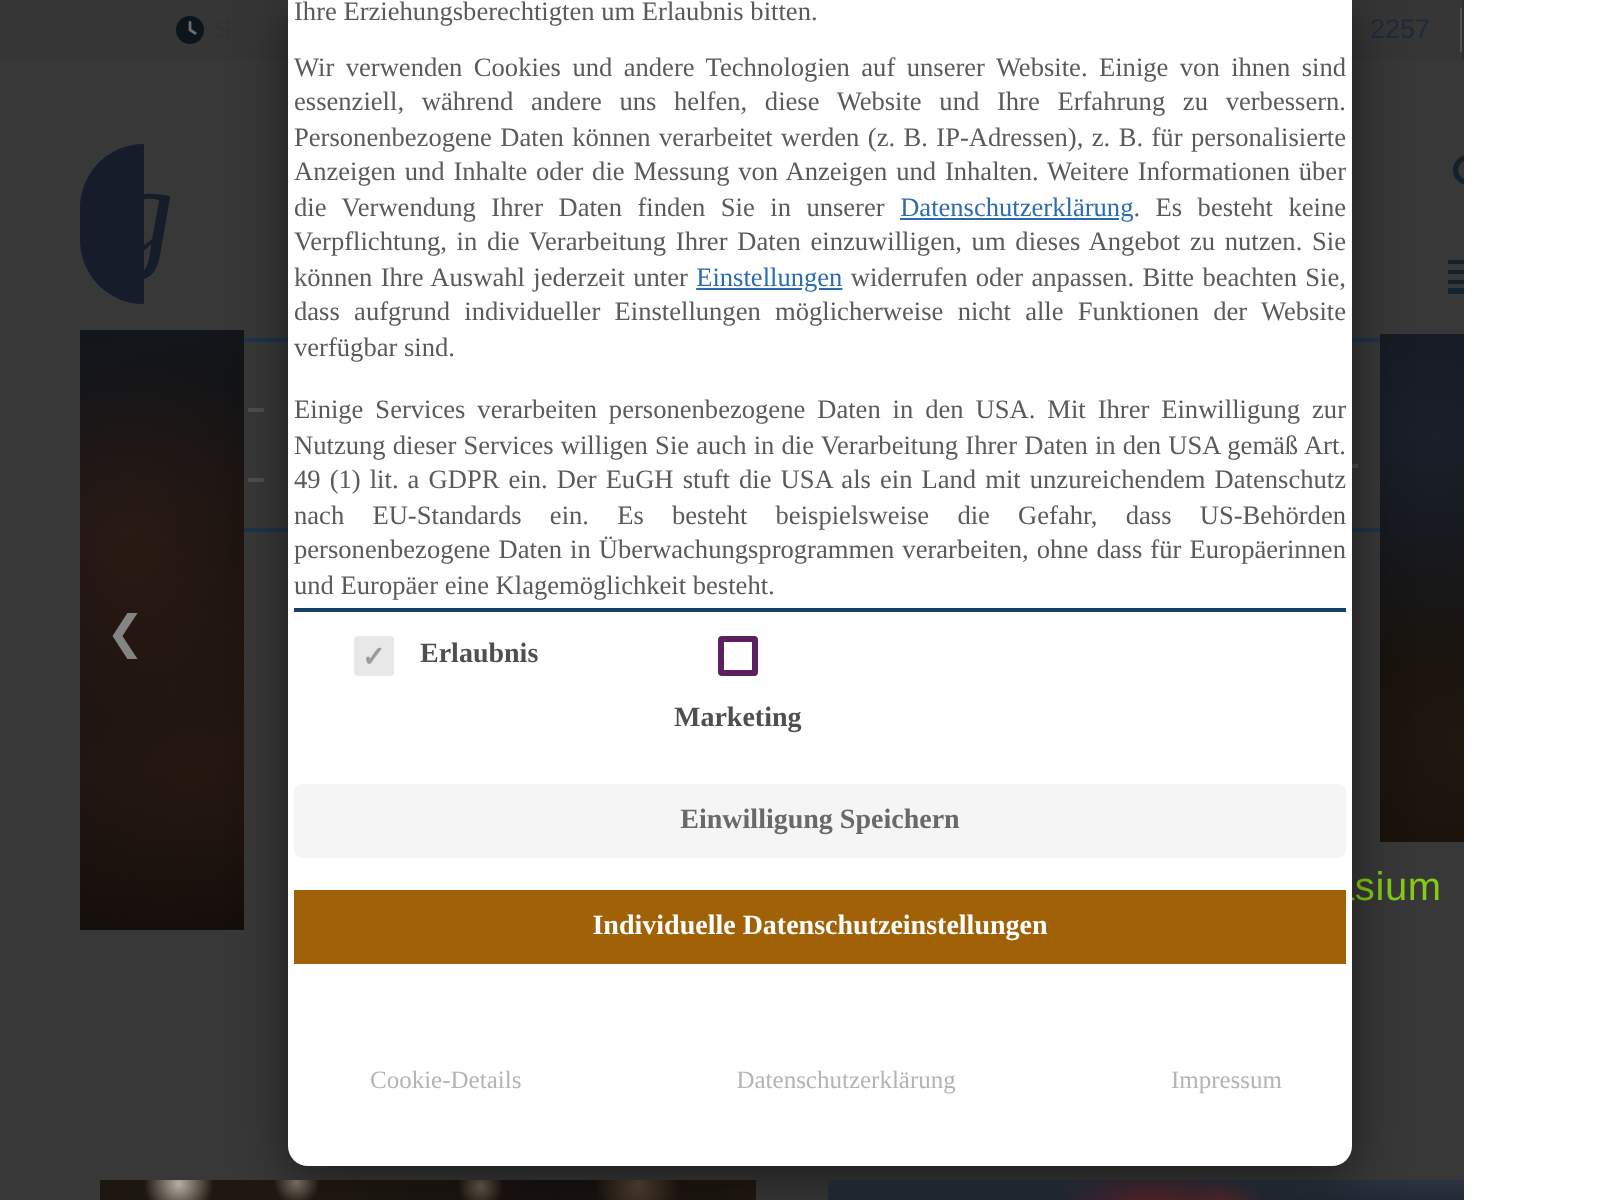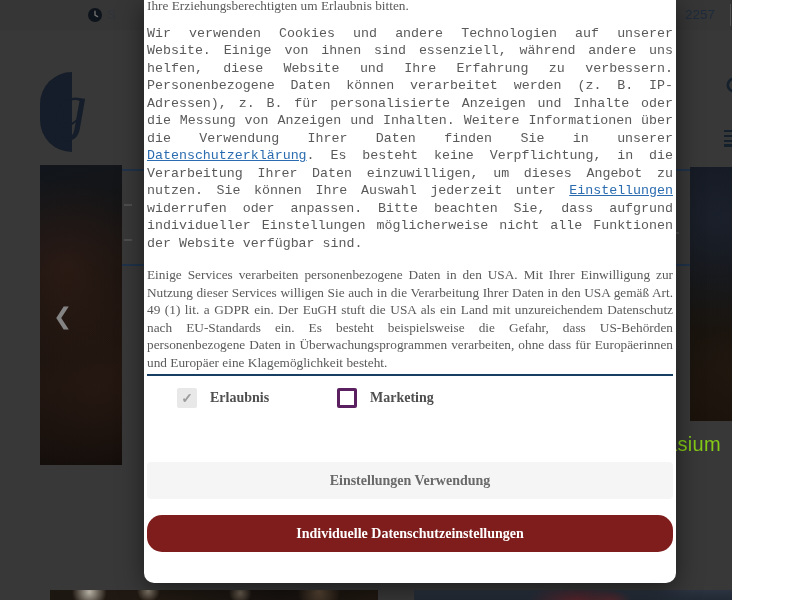--- a/index.html
+++ b/index.html
@@ -53,39 +53,39 @@
       radial-gradient(ellipse 30px 14px at 58% 100%,#4e2a30,rgba(0,0,0,0) 70%),
       linear-gradient(180deg,#2b3340 0%,#222a35 100%);}
 
   
   .dialog{position:absolute;left:134px;top:0;width:532px;height:583px;box-sizing:border-box;
           background:#ffffff;border-radius:0 0 10px 10px;padding:0 3px;
           box-shadow:0 6px 26px rgba(0,0,0,.5);
           font-family:"Liberation Serif",serif;font-size:13.3px;line-height:17.5px;color:#5a5a5a;margin-left:10px;}
   .dialog p{margin:0;text-align:justify;}
   .p-intro{margin-top:-3px !important;}
-  .p-main{margin-top:10px !important;font-family:Liberation Mono, monospace;}
+  .p-main{margin-top:10px !important;}
   .p-usa{margin-top:14px !important;}
   .dialog a{color:#2b6cb0;text-decoration:underline;cursor:pointer;}
   .divider{margin-top:3px;border-top:2px solid #173f63;}
 
   .cb-row{position:relative;height:26px;margin-top:12px;}
   .cb-item{position:absolute;top:0;display:flex;align-items:center;gap:13px;
            font-weight:bold;font-size:14px;color:#4f4f4f;cursor:pointer;}
-  .cb-essential{left:30px;}  .cb-marketing{left:190px;}  .cb-external{left:355px;}
+  .cb-essential{left:30px;}  .cb-marketing{left:190px;flex-direction:column;}  .cb-external{left:355px;}
   .box{width:20px;height:20px;box-sizing:border-box;border-radius:2px;flex:0 0 auto;}
   .box.checked-disabled{background:#e8e8e8;color:#9c9c9c;font-size:14px;line-height:20px;
                         text-align:center;font-family:"Liberation Sans",sans-serif;}
   .box.empty{background:#fff;border:3px solid #5a2060;}
 
   .btn{display:block;width:100%;height:37px;border:none;cursor:pointer;
        font-family:"Liberation Serif",serif;font-weight:bold;font-size:14px;border-radius:4px;}
   .btn-save{margin-top:48px;background:#f5f5f5;color:#696969;}
   .btn-accept{margin-top:16px;background:#3c83c7;color:#ffffff;border-radius:5px;}
-  .btn-individual{margin-top:16px;background:#7f1d1d;color:#ffffff;border-radius:15px;}
+  .btn-individual{margin-top:16px;background:#a16207;color:#ffffff;border-radius:0;}
 
   .foot-links{margin-top:50px;display:flex;justify-content:space-between;
               padding:0 32px 0 38px;font-size:12.5px;color:#b4b4b4;}
   .foot-links span{cursor:pointer;}
 </style>
 </head>
 <body>
 
 <div id="stage">
 
@@ -149,21 +149,21 @@
       <label class="cb-item cb-essential">
         <span class="box checked-disabled">✓</span>
         <span>Erlaubnis</span>
       </label>
       <label class="cb-item cb-marketing">
         <span class="box empty"></span>
         <span>Marketing</span>
       </label>
     </div>
 
-    <button class="btn btn-save">Einstellungen Verwendung</button>
+    <button class="btn btn-save">Einwilligung Speichern</button>
     <button class="btn btn-individual">Individuelle Datenschutzeinstellungen</button>
 
     <div class="foot-links">
       <span>Cookie-Details</span>
       <span>Datenschutzerklärung</span>
       <span>Impressum</span>
     </div>
   </div>
 
 </div>

